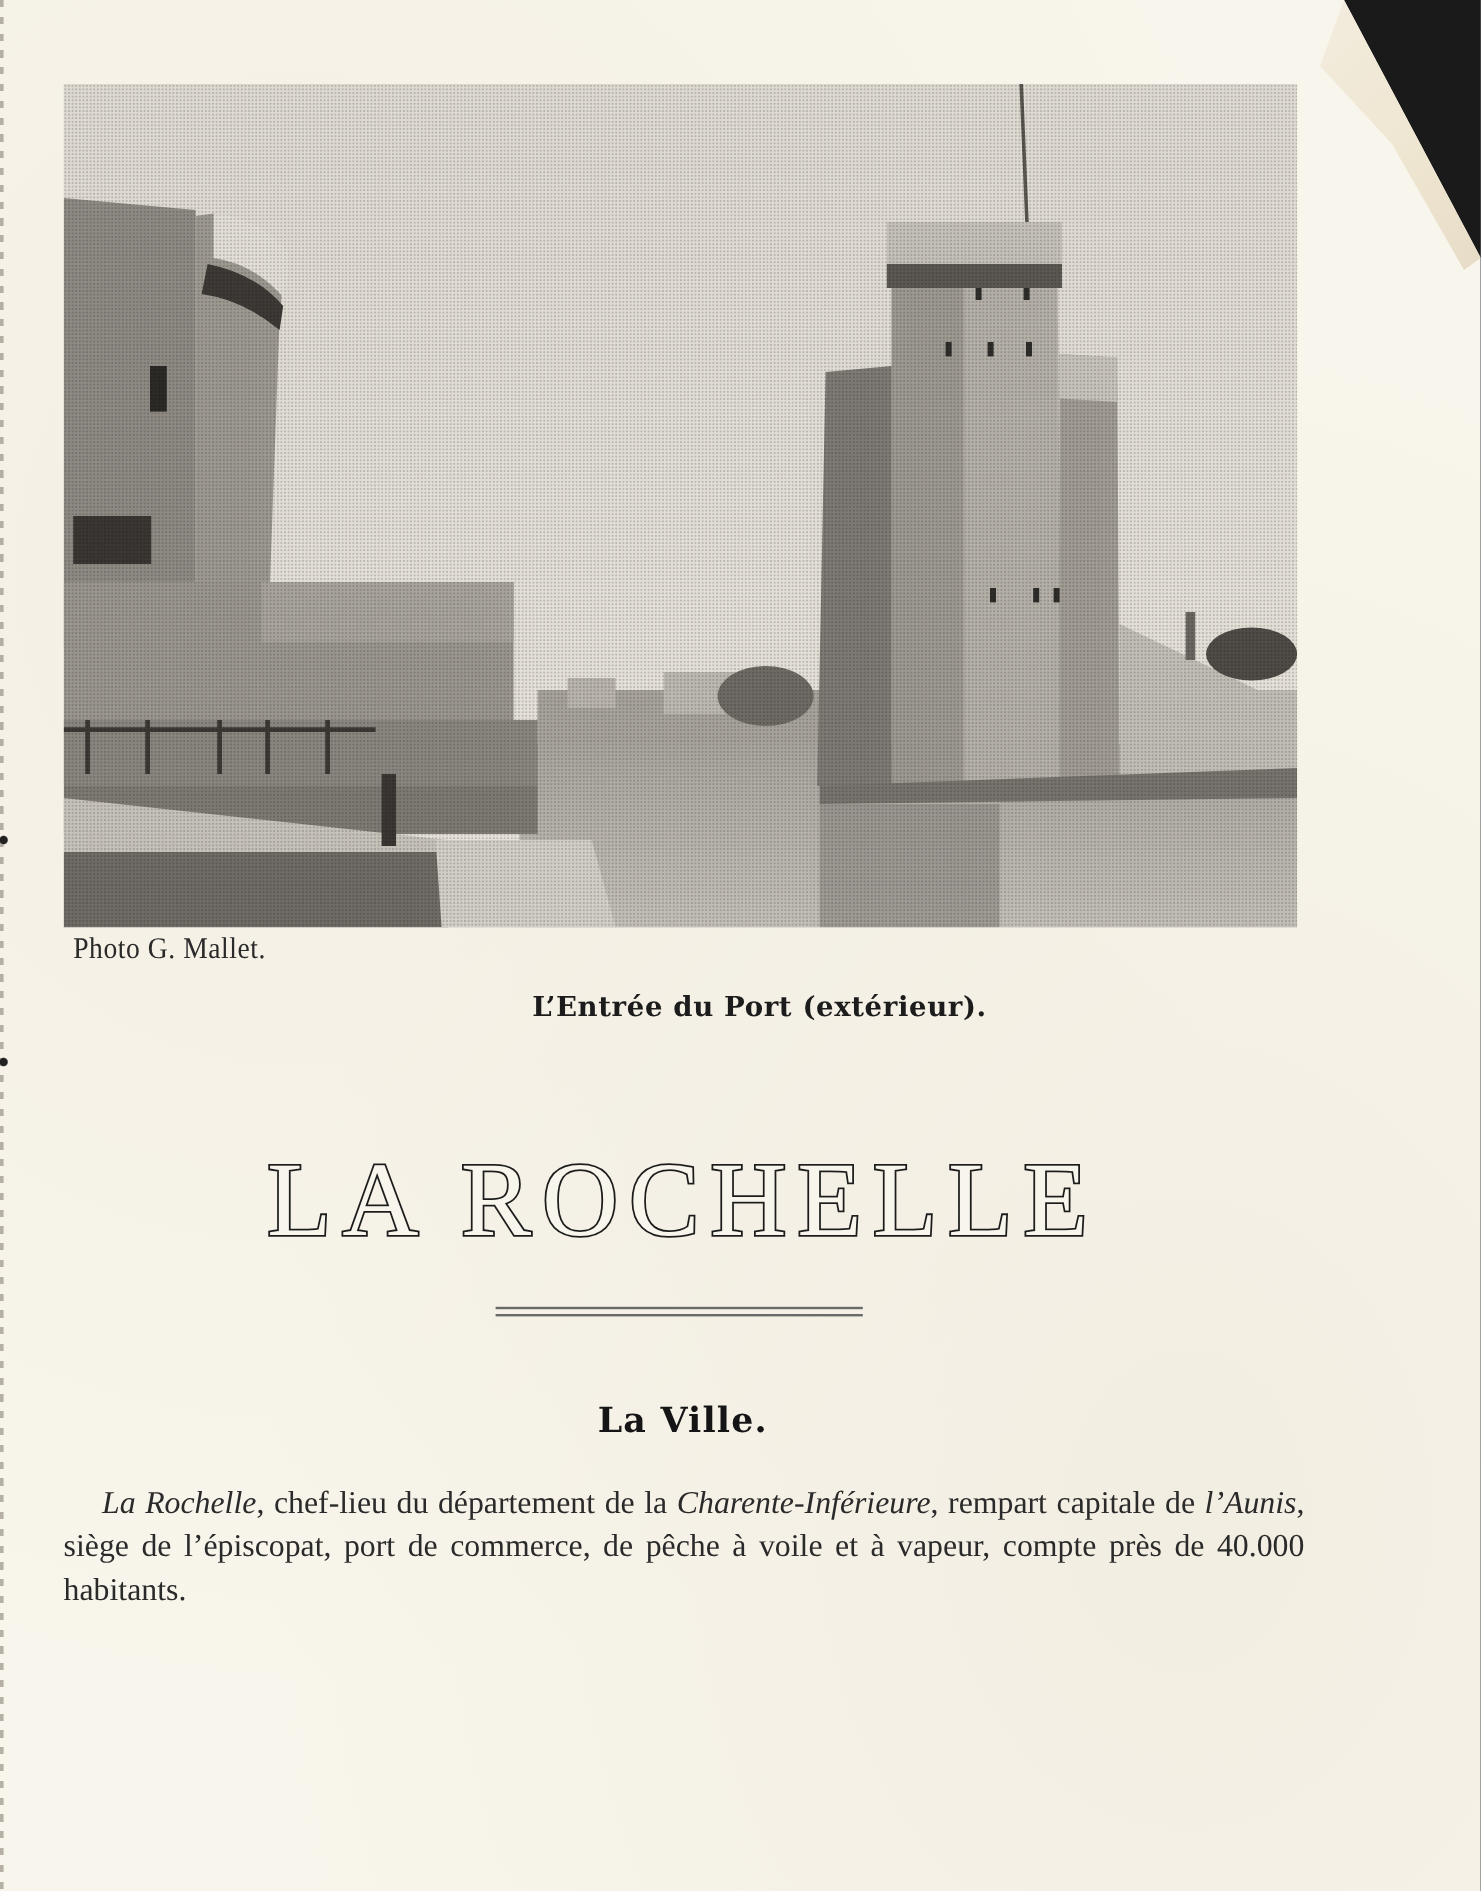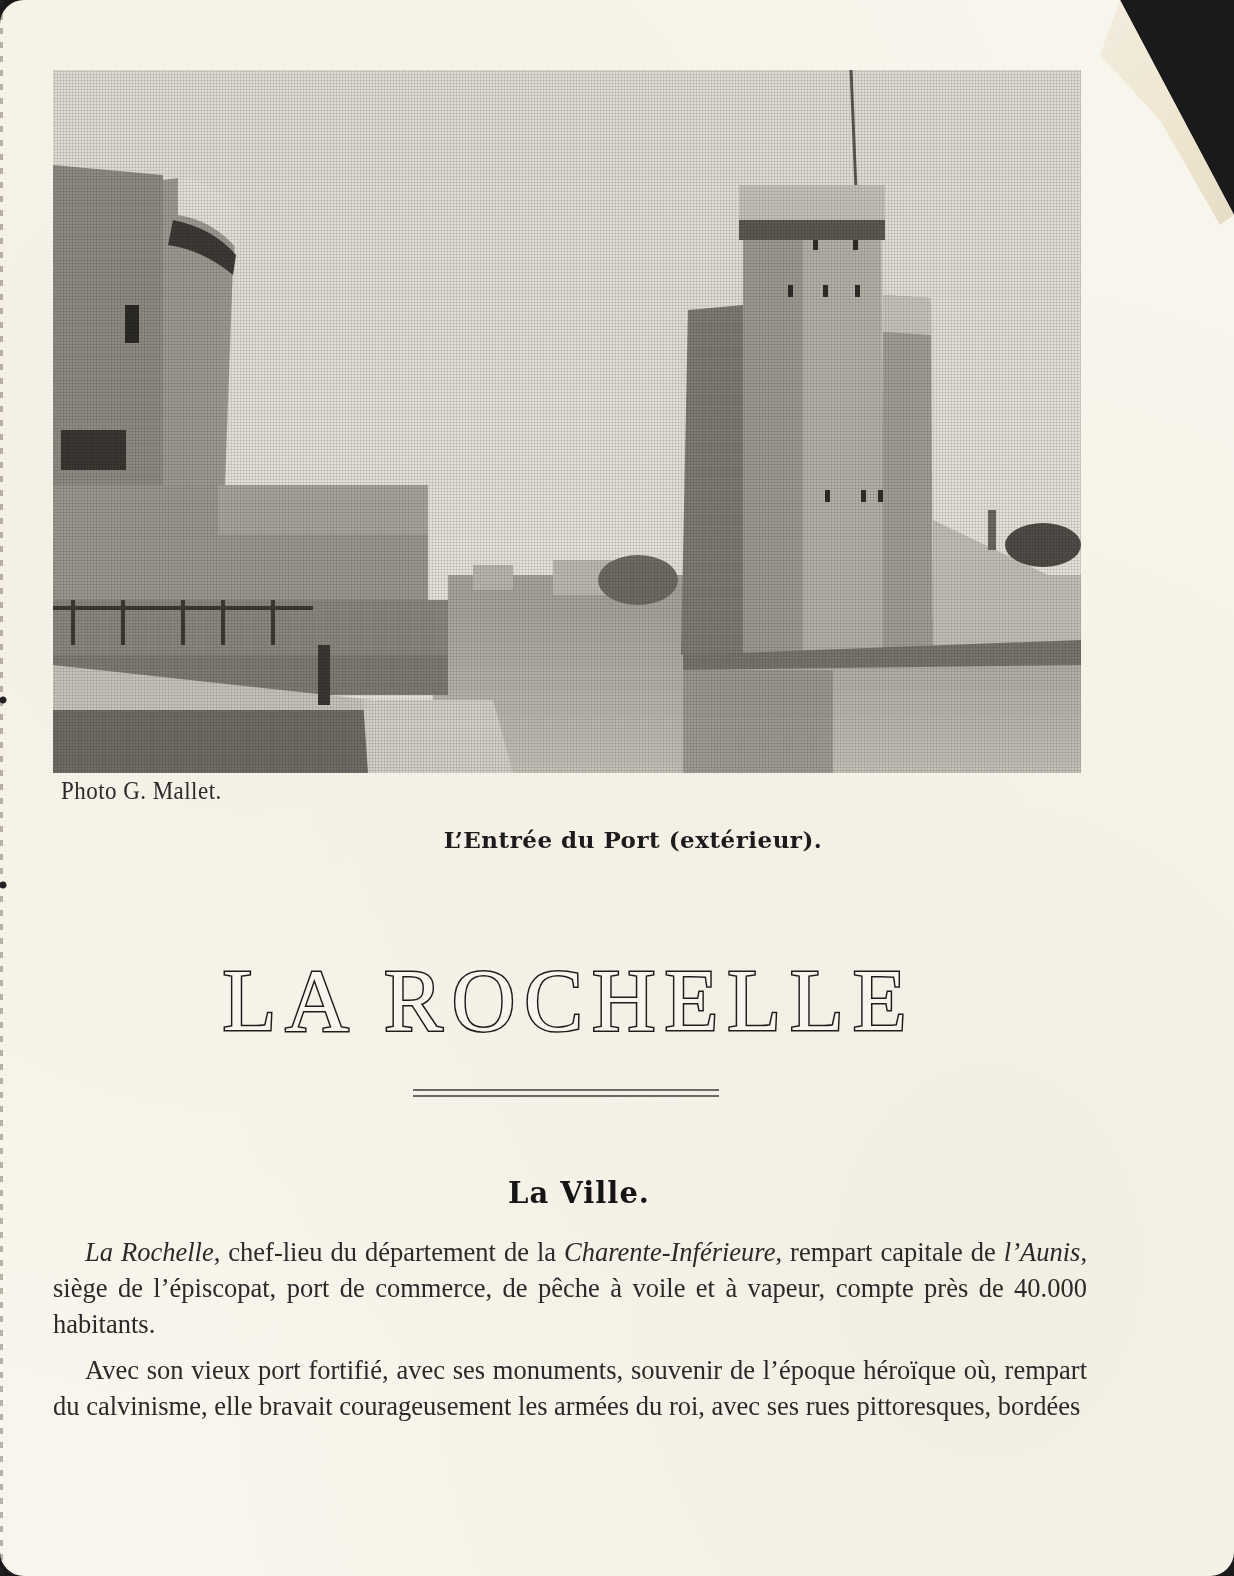--- a/index.html
+++ b/index.html
@@ -9,21 +9,20 @@
       position: relative;
       font-family: "Liberation Serif", "DejaVu Serif", serif;
     }
     .page {
       position: absolute; left: 0; top: 0; width: 1234px; height: 1576px;
       background: #f8f5ec;
       background-image:
         radial-gradient(ellipse at 20% 30%, rgba(230,220,200,0.25), transparent 60%),
         radial-gradient(ellipse at 80% 80%, rgba(225,215,195,0.25), transparent 55%);
       clip-path: polygon(0 0, 1120px 0, 1234px 215px, 1234px 1576px, 0 1576px);
-      border-radius: 24px;
     }
     .corner-fold {
       position: absolute; left: 1100px; top: 0; width: 134px; height: 230px;
       background: linear-gradient(135deg, #f3ecdd 0%, #efe6d2 55%, #e6dcc6 100%);
       clip-path: polygon(20px 0, 100px 0, 134px 215px, 120px 225px, 60px 120px, 0 55px);
       border-radius: 8px;
     }
     .binding-marks {
       position: absolute; left: 0; top: 0; width: 8px; height: 1576px;
       background:
@@ -169,25 +168,22 @@
     </svg>
     <div class="halftone"></div>
   </div>
 
   <div class="photo-credit">Photo G. Mallet.</div>
   <div class="photo-caption">L’Entrée du Port (extérieur).</div>
 
   <h1 class="title" style="margin:0;">LA ROCHELLE</h1>
   <div class="title-rule"></div>
 
-  <h2 class="section-heading" style="margin:14px;">La Ville.</h2>
+  <h2 class="section-heading" style="margin:4px;">La Ville.</h2>
 
   <div class="body-text">
     <p>
       <em>La Rochelle</em><span>, chef-lieu du département de la </span><em>Charente-Inférieure</em><span>, rempart capitale de </span><em>l’Aunis</em><span>, siège de l’épiscopat, port de commerce, de pêche à voile et à vapeur, compte près de 40.000 habitants.</span>
-    </p>
-    <p>
-      <span>Avec son vieux port fortifié, avec ses monuments, souvenir de l’époque héroïque où, rempart du calvinisme, elle bravait courageusement les armées du roi, avec ses rues pittoresques, bordées</span>
     </p>
   </div>
 
   <div class="corner-fold"></div>
 </div>
 
 </body></html>

